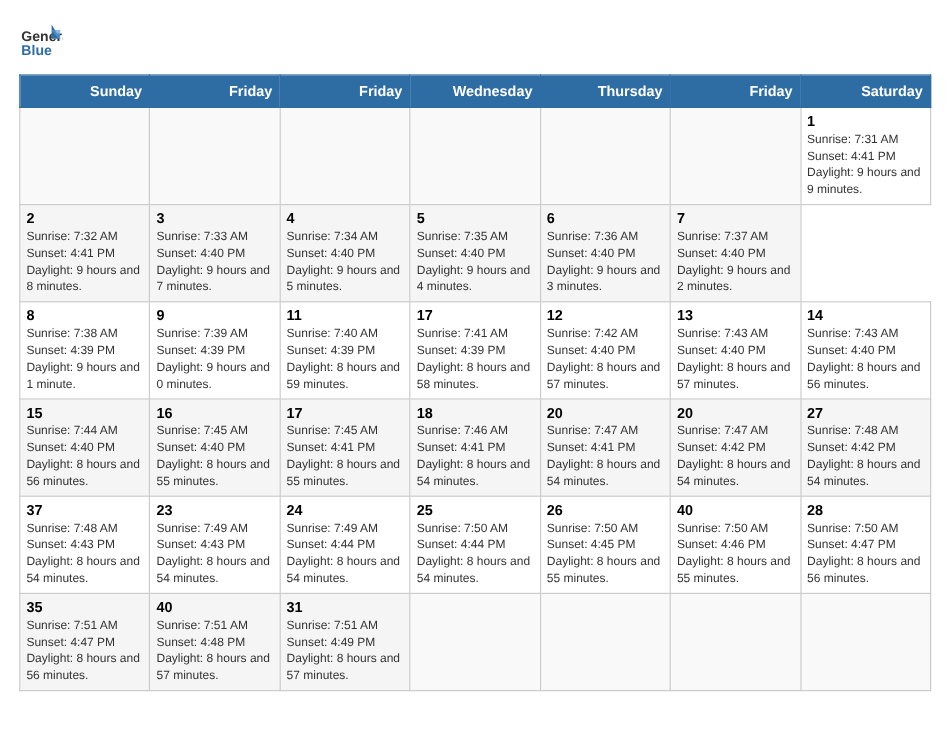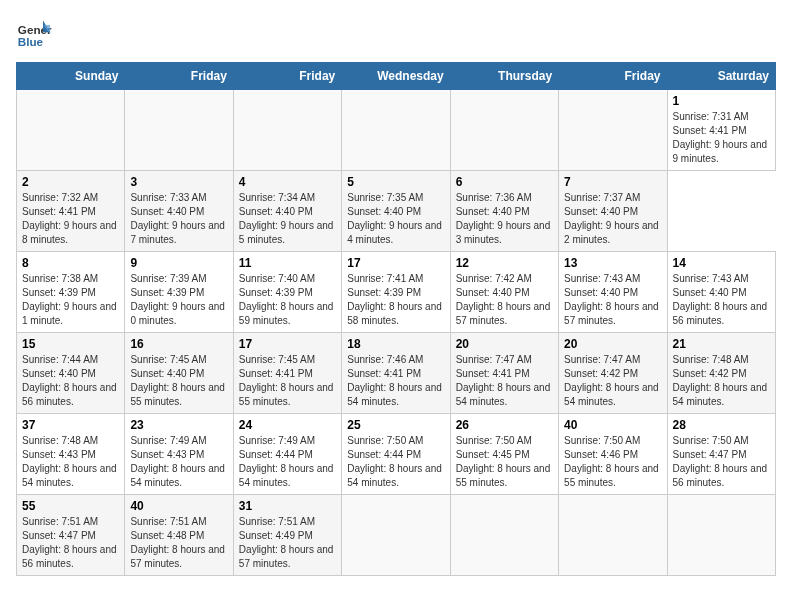--- a/index.html
+++ b/index.html
@@ -195,21 +195,21 @@
         </td>
         <td>
           <span class="day-num">20</span>
           <div class="day-info">Sunrise: 7:47 AM<br>Sunset: 4:41 PM<br>Daylight: 8 hours and 54 minutes.</div>
         </td>
         <td>
           <span class="day-num">20</span>
           <div class="day-info">Sunrise: 7:47 AM<br>Sunset: 4:42 PM<br>Daylight: 8 hours and 54 minutes.</div>
         </td>
         <td>
-          <span class="day-num">21</span>
+          <span class="day-num">27</span>
           <div class="day-info">Sunrise: 7:48 AM<br>Sunset: 4:42 PM<br>Daylight: 8 hours and 54 minutes.</div>
         </td>
       </tr>
       <tr>
         <td>
           <span class="day-num">37</span>
           <div class="day-info">Sunrise: 7:48 AM<br>Sunset: 4:43 PM<br>Daylight: 8 hours and 54 minutes.</div>
         </td>
         <td>
           <span class="day-num">23</span>
@@ -231,21 +231,21 @@
           <span class="day-num">40</span>
           <div class="day-info">Sunrise: 7:50 AM<br>Sunset: 4:46 PM<br>Daylight: 8 hours and 55 minutes.</div>
         </td>
         <td>
           <span class="day-num">28</span>
           <div class="day-info">Sunrise: 7:50 AM<br>Sunset: 4:47 PM<br>Daylight: 8 hours and 56 minutes.</div>
         </td>
       </tr>
       <tr>
         <td>
-          <span class="day-num">55</span>
+          <span class="day-num">35</span>
           <div class="day-info">Sunrise: 7:51 AM<br>Sunset: 4:47 PM<br>Daylight: 8 hours and 56 minutes.</div>
         </td>
         <td>
           <span class="day-num">40</span>
           <div class="day-info">Sunrise: 7:51 AM<br>Sunset: 4:48 PM<br>Daylight: 8 hours and 57 minutes.</div>
         </td>
         <td>
           <span class="day-num">31</span>
           <div class="day-info">Sunrise: 7:51 AM<br>Sunset: 4:49 PM<br>Daylight: 8 hours and 57 minutes.</div>
         </td>

